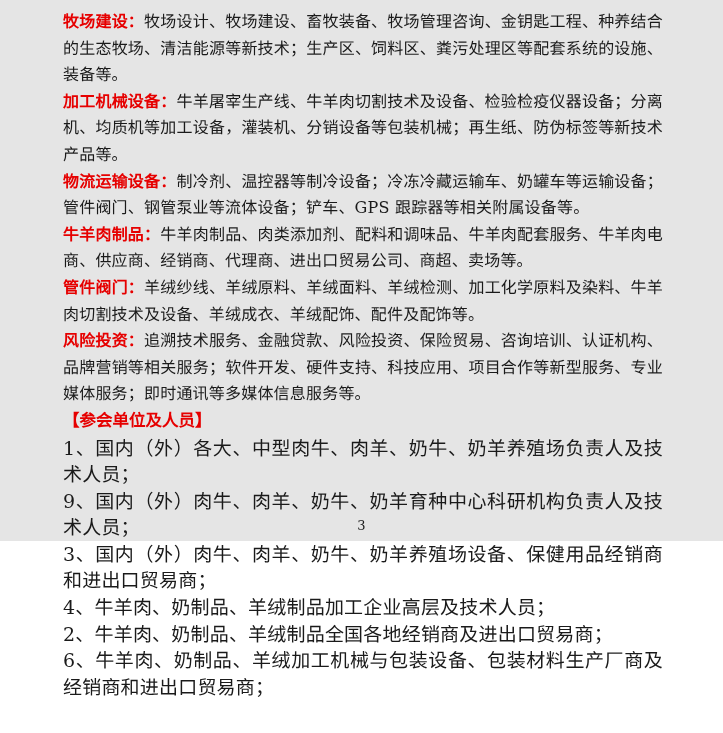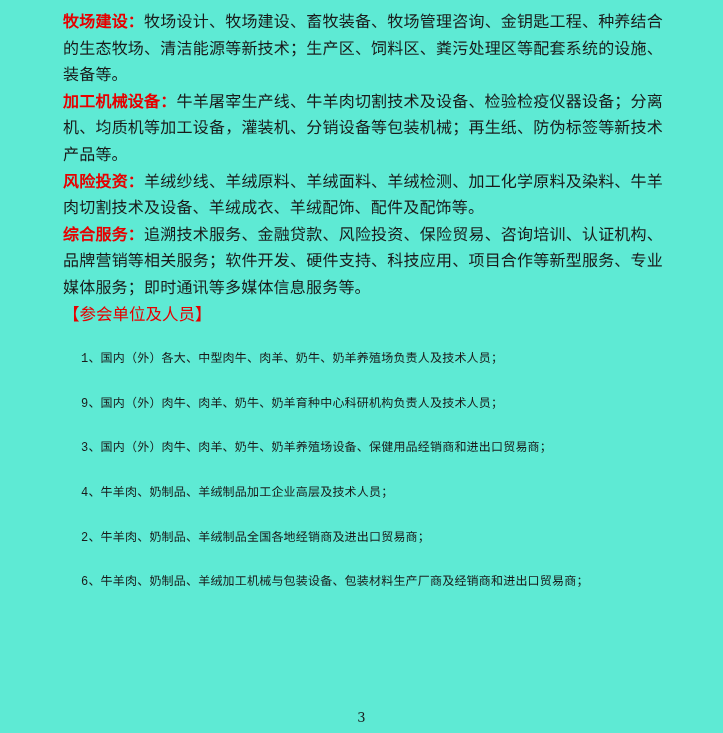--- a/index.html
+++ b/index.html
@@ -9,52 +9,51 @@
   }
   body {
     width: 723px;
     height: 733px;
     overflow: hidden;
     font-family: "DejaVu Serif", "Liberation Serif", serif;
   }
   .page {
     box-sizing: border-box;
     width: 723px;
-    height: 733px;
+    height: 541px;
     padding: 9px 60px 0 63px;
-    background: #5eead4;
+    background: #e5e5e5;
     position: relative;
   }
   .para {
     margin: 0;
     font-size: 16px;
     line-height: 26.6px;
     color: #1a1a1a;
     text-align: justify;
     letter-spacing: 0.2px;
   }
   .sec-title {
     color: #e60000;
     font-weight: bold;
   }
   .attendees-header {
     margin: 0;
     font-size: 16.5px;
     line-height: 26.6px;
     color: #e60000;
-    font-weight: normal;
+    font-weight: bold;
   }
   .attendee-line {
-    margin: 18px;
-    font-size: 12px;
+    margin: 0;
+    font-size: 19px;
     line-height: 26.6px;
     color: #1a1a1a;
     text-align: justify;
     letter-spacing: 0.2px;
-    font-family: Liberation Mono, monospace;
   }
   .page-number {
     position: absolute;
     bottom: 8px;
     left: 0;
     width: 100%;
     text-align: center;
     font-size: 13px;
     color: #1a1a1a;
   }
@@ -62,26 +61,28 @@
 </head>
 <body>
 
 <div class="page">
 
   <p class="para"><span class="sec-title">牧场建设：</span><span>牧场设计、牧场建设、畜牧装备、牧场管理咨询、金钥匙工程、种养结合的生态牧场、清洁能源等新技术；生产区、饲料区、粪污处理区等配套系统的设施、装备等。</span></p>
 
   <p class="para"><span class="sec-title">加工机械设备：</span><span>牛羊屠宰生产线、牛羊肉切割技术及设备、检验检疫仪器设备；分离机、均质机等加工设备，灌装机、分销设备等包装机械；再生纸、防伪标签等新技术产品等。</span></p>
 
 
+  <p class="para"><span class="sec-title">物流运输设备：</span><span>制冷剂、温控器等制冷设备；冷冻冷藏运输车、奶罐车等运输设备；管件阀门、钢管泵业等流体设备；铲车、GPS 跟踪器等相关附属设备等。</span></p>
+
+  <p class="para"><span class="sec-title">牛羊肉制品：</span><span>牛羊肉制品、肉类添加剂、配料和调味品、牛羊肉配套服务、牛羊肉电商、供应商、经销商、代理商、进出口贸易公司、商超、卖场等。</span></p>
+
+  <p class="para"><span class="sec-title">管件阀门：</span><span>羊绒纱线、羊绒原料、羊绒面料、羊绒检测、加工化学原料及染料、牛羊肉切割技术及设备、羊绒成衣、羊绒配饰、配件及配饰等。</span></p>
 
 
-  <p class="para"><span class="sec-title">风险投资：</span><span>羊绒纱线、羊绒原料、羊绒面料、羊绒检测、加工化学原料及染料、牛羊肉切割技术及设备、羊绒成衣、羊绒配饰、配件及配饰等。</span></p>
-
-
-  <p class="para"><span class="sec-title">综合服务：</span><span>追溯技术服务、金融贷款、风险投资、保险贸易、咨询培训、认证机构、品牌营销等相关服务；软件开发、硬件支持、科技应用、项目合作等新型服务、专业媒体服务；即时通讯等多媒体信息服务等。</span></p>
+  <p class="para"><span class="sec-title">风险投资：</span><span>追溯技术服务、金融贷款、风险投资、保险贸易、咨询培训、认证机构、品牌营销等相关服务；软件开发、硬件支持、科技应用、项目合作等新型服务、专业媒体服务；即时通讯等多媒体信息服务等。</span></p>
 
   <p class="attendees-header">【参会单位及人员】</p>
 
   <p class="attendee-line">1、国内（外）各大、中型肉牛、肉羊、奶牛、奶羊养殖场负责人及技术人员；</p>
   <p class="attendee-line">9、国内（外）肉牛、肉羊、奶牛、奶羊育种中心科研机构负责人及技术人员；</p>
   <p class="attendee-line">3、国内（外）肉牛、肉羊、奶牛、奶羊养殖场设备、保健用品经销商和进出口贸易商；</p>
   <p class="attendee-line">4、牛羊肉、奶制品、羊绒制品加工企业高层及技术人员；</p>
   <p class="attendee-line">2、牛羊肉、奶制品、羊绒制品全国各地经销商及进出口贸易商；</p>
   <p class="attendee-line">6、牛羊肉、奶制品、羊绒加工机械与包装设备、包装材料生产厂商及经销商和进出口贸易商；</p>
 

